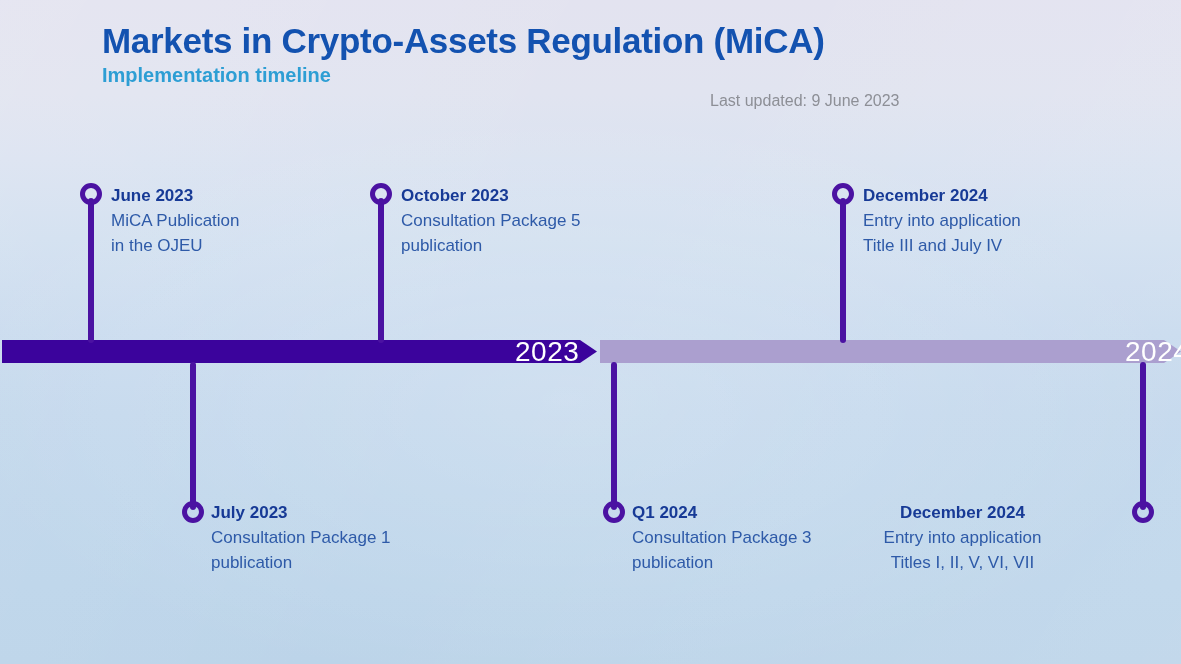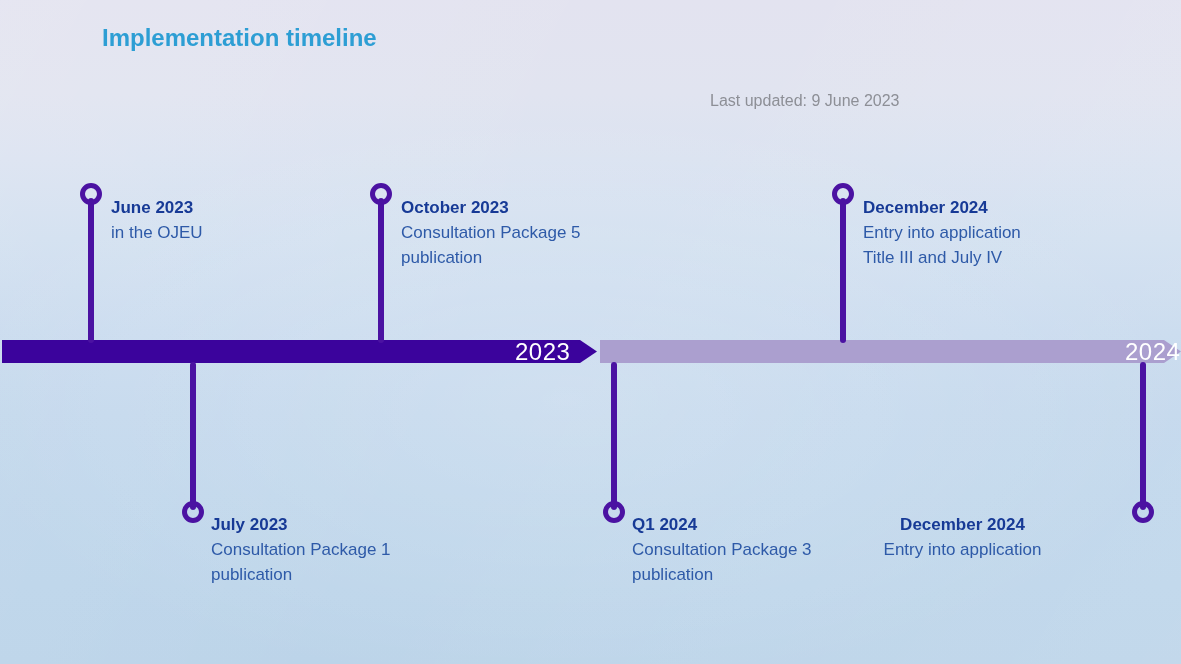--- a/index.html
+++ b/index.html
@@ -54,21 +54,21 @@
   .title {
     font-size: 35px;
     font-weight: bold;
     color: #1352b0;
     letter-spacing: -0.3px;
     white-space: nowrap;
     line-height: 1.15;
   }
   .subtitle {
     margin-top: 3px;
-    font-size: 24px;
+    font-size: 20px;
     font-weight: bold;
     color: #2d9ed4;
     letter-spacing: 0px;
     white-space: nowrap;
   }
   .last-updated {
     position: absolute;
     left: 710px;
     top: 68px;
     font-size: 16px;
@@ -99,21 +99,21 @@
   }
   .seg-2024 {
     left: 600px;
     width: 581px;
     background: #ab9fcf;
     clip-path: polygon(0 0, calc(100% - 17px) 0, 100% 50%, calc(100% - 17px) 100%, 0 100%);
   }
   .seg-label {
     position: absolute;
     top: 341px;
-    font-size: 24px;
+    font-size: 28px;
     color: #ffffff;
     line-height: 22px;
     letter-spacing: 0.5px;
     z-index: 3;
   }
   .label-2023 { left: 515px; }
   .label-2024 { left: 1105px; margin-left: 20px; }
   .stem {
     position: absolute;
     width: 6px;
@@ -129,21 +129,20 @@
     border: 5px solid #4b12a2;
     border-radius: 50%;
     background: transparent;
     z-index: 5;
   }
 
   
   .evt {
     position: absolute;
     z-index: 6;
-    margin-top: 12px;
   }
   .evt-date {
     font-size: 17px;
     font-weight: bold;
     color: #173a96;
     white-space: nowrap;
     line-height: 25px;
   }
   .evt-desc {
     font-size: 17px;
@@ -152,35 +151,37 @@
     line-height: 25px;
   }
   .align-right { text-align: center; }
 </style>
 </head>
 <body>
 
 <div id="canvas">
 
   <div class="header">
+    <div class="title">Markets in Crypto-Assets Regulation (MiCA)</div>
     <div class="subtitle">Implementation timeline</div>
   </div>
   <div class="last-updated">Last updated: 9 June 2023</div>
 
   <div class="bar">
     <div class="bar-seg seg-2023"></div>
     <div class="bar-seg seg-2024"></div>
   </div>
   <div class="seg-label label-2023">2023</div>
   <div class="seg-label label-2024">2024</div>
 
   <div class="stem" style="left:88px; top:198px; height:145px;"></div>
   <div class="dot" style="left:80px; top:183px;"></div>
   <div class="evt" style="left:111px; top:183px;">
     <div class="evt-date">June 2023</div>
+    <div class="evt-desc">MiCA Publication</div>
     <div class="evt-desc">in the OJEU</div>
   </div>
 
   <div class="stem" style="left:378px; top:198px; height:145px;"></div>
   <div class="dot" style="left:370px; top:183px;"></div>
   <div class="evt" style="left:401px; top:183px;">
     <div class="evt-date">October 2023</div>
     <div class="evt-desc">Consultation Package 5</div>
     <div class="evt-desc">publication</div>
   </div>
@@ -207,15 +208,16 @@
     <div class="evt-date">Q1 2024</div>
     <div class="evt-desc">Consultation Package 3</div>
     <div class="evt-desc">publication</div>
   </div>
 
   <div class="stem" style="left:1140px; top:362px; height:148px;"></div>
   <div class="dot" style="left:1132px; top:501px;"></div>
   <div class="evt align-right" style="left:800px; top:500px; width:325px;">
     <div class="evt-date">December 2024</div>
     <div class="evt-desc">Entry into application</div>
+    <div class="evt-desc">Titles I, II, V, VI, VII</div>
   </div>
 
 </div>
 
 </body></html>

